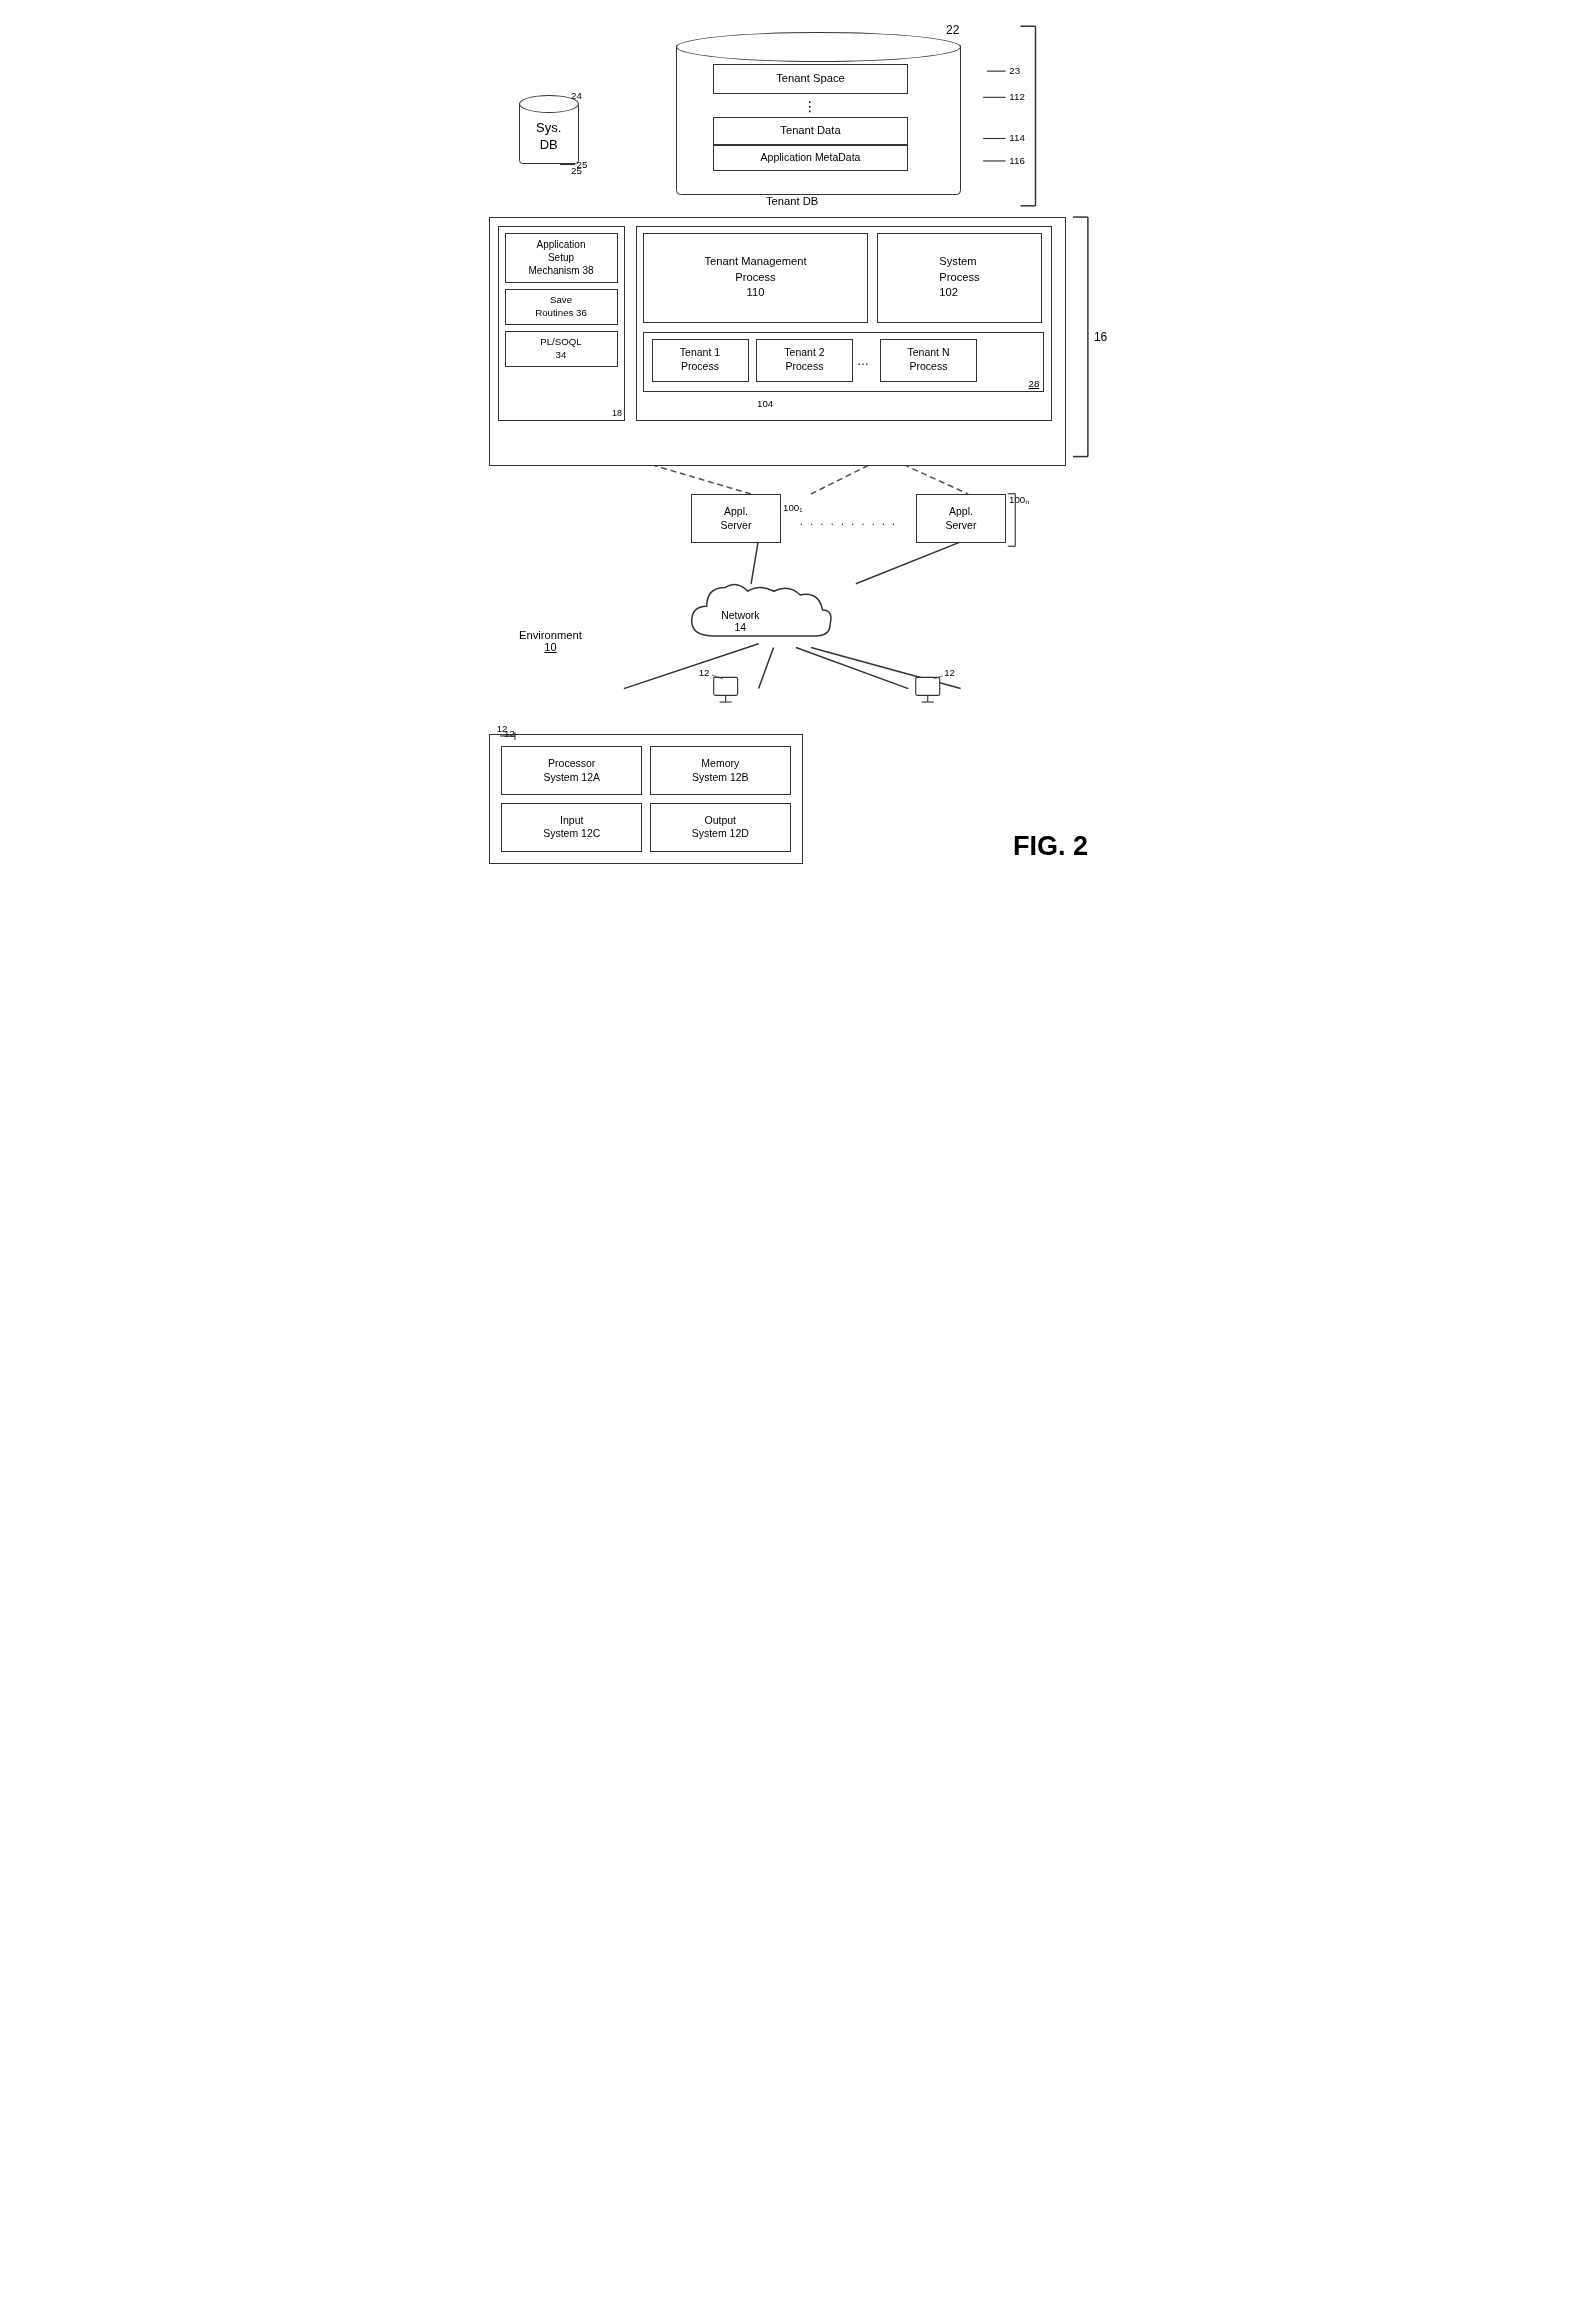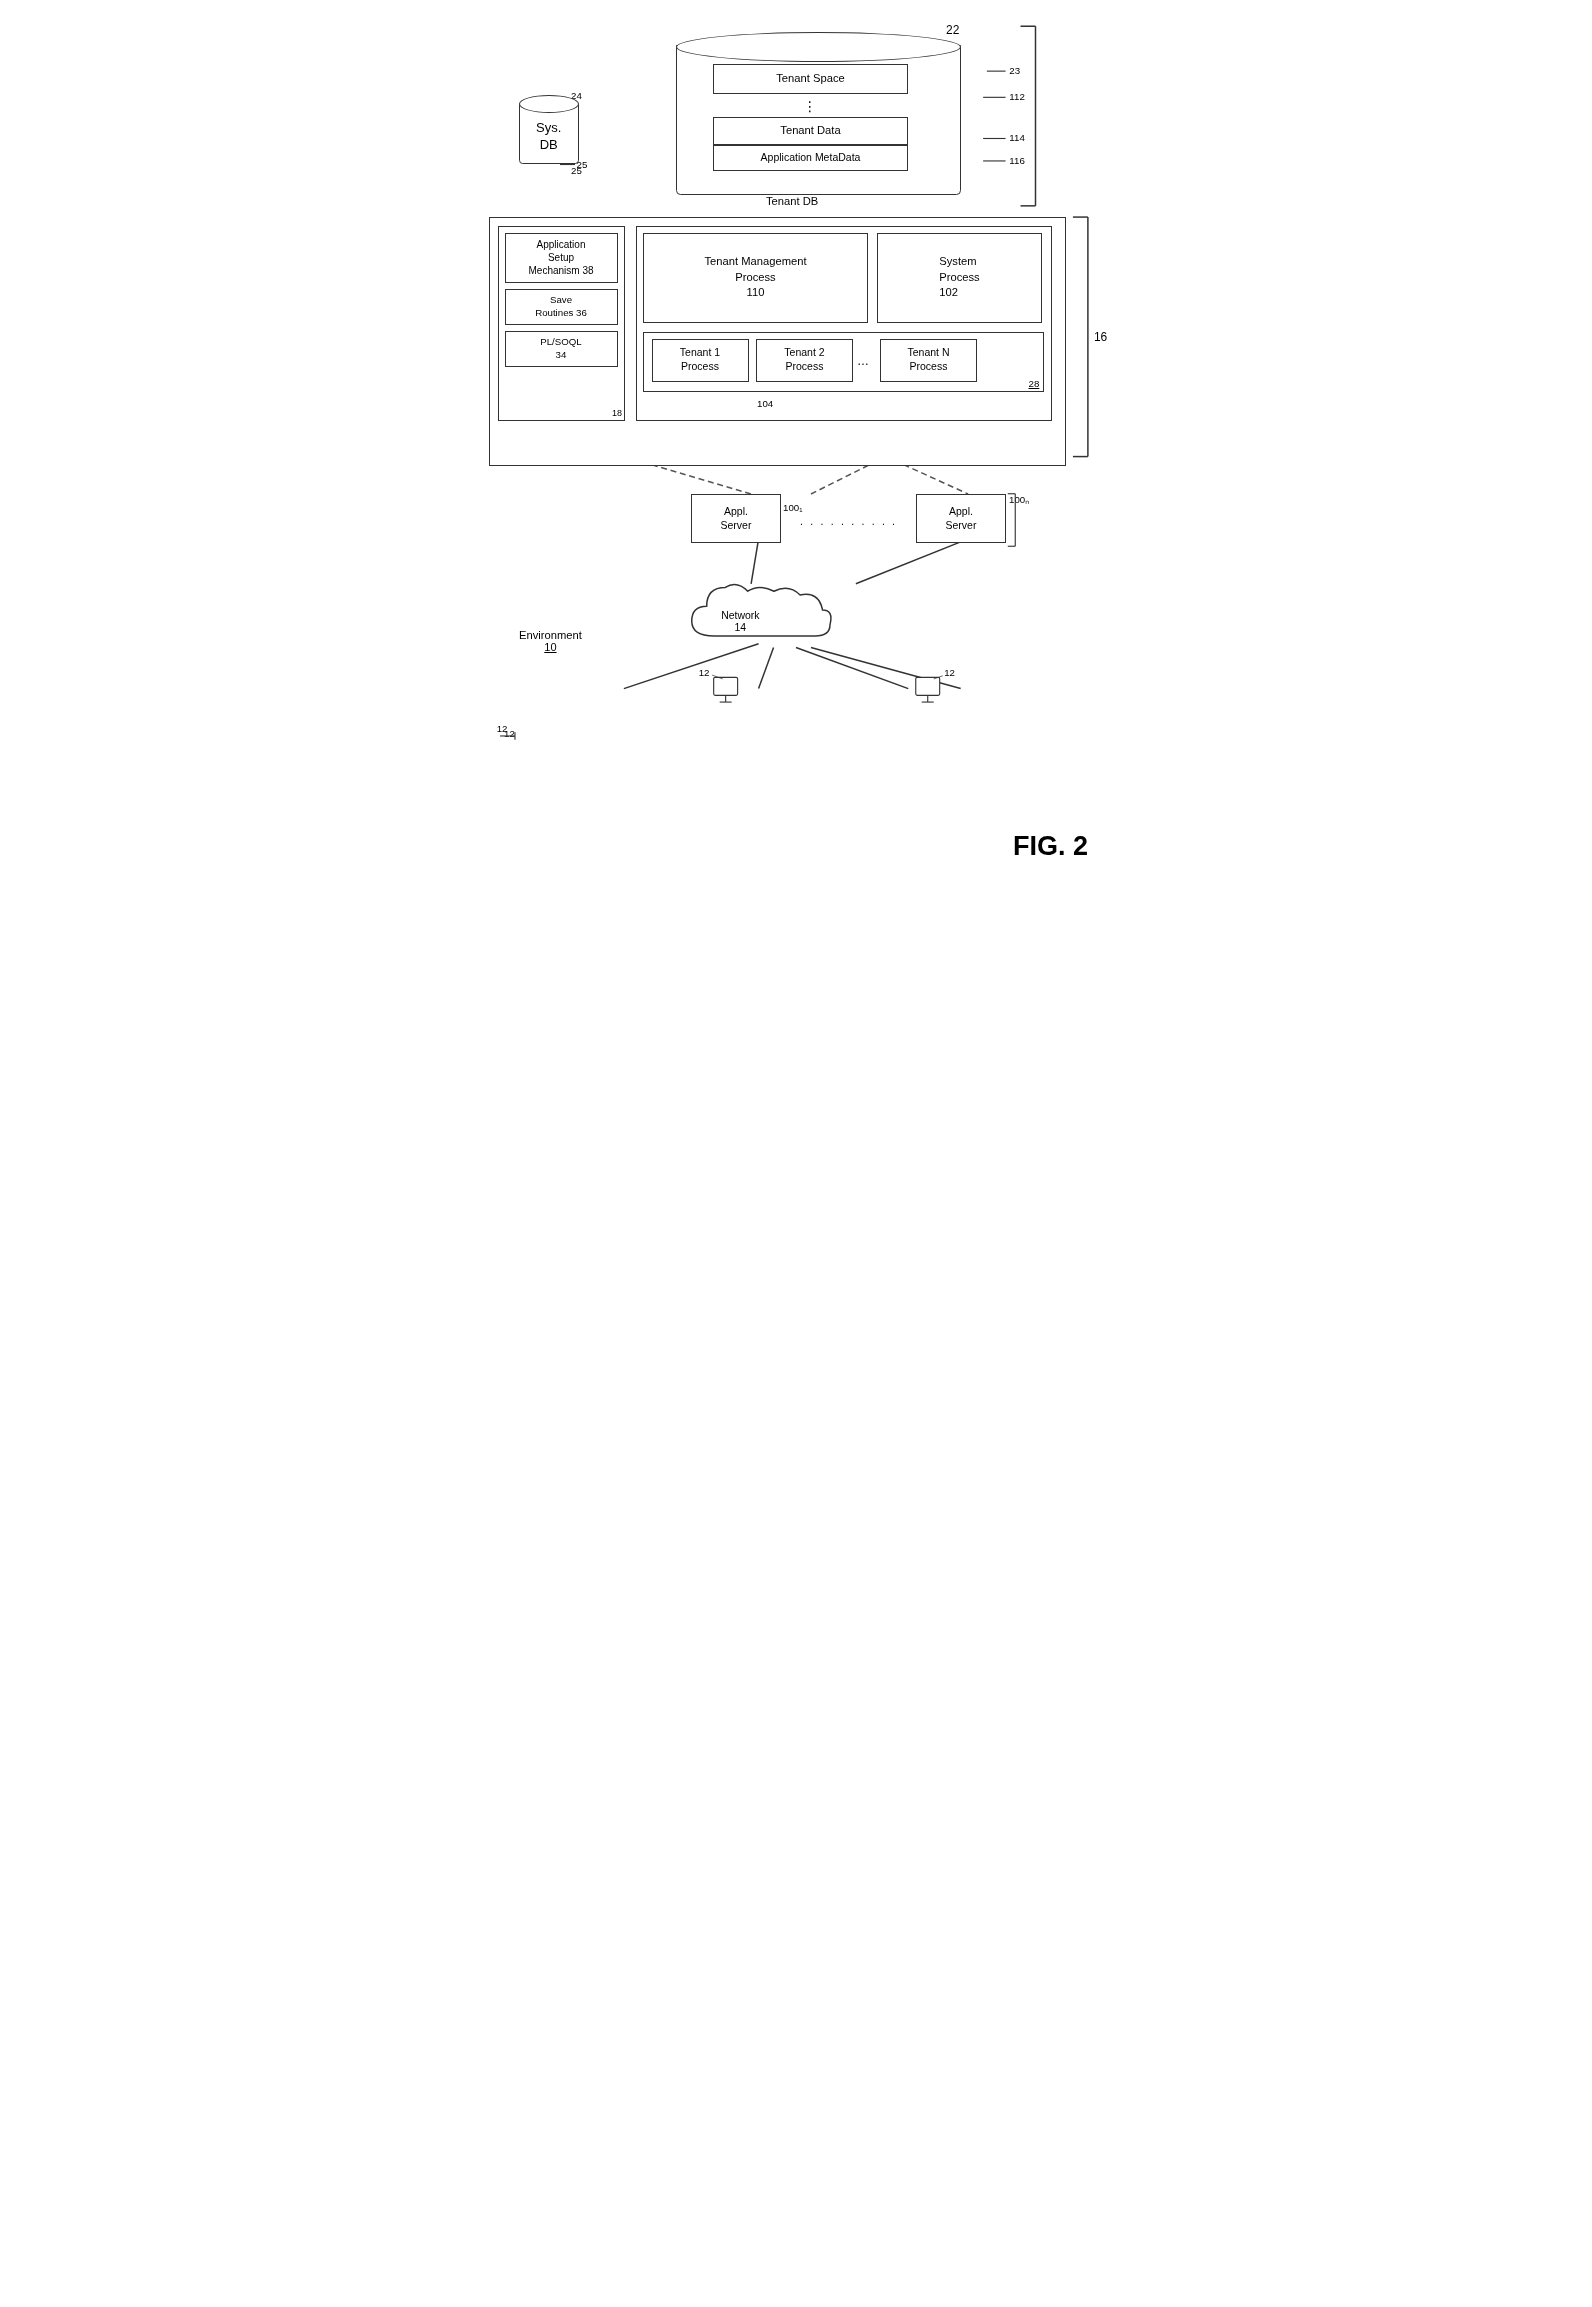--- a/index.html
+++ b/index.html
@@ -244,20 +244,44 @@
 
   <div style="position:absolute; top:565px; left:210px; width:150px; height:75px;">
     
     <svg width="150" height="71" xmlns="http://www.w3.org/2000/svg" viewBox="0 0 200 95">
       <path d="M 40,75 Q 10,75 10,55 Q 10,35 30,35 Q 30,10 55,10 Q 70,0 85,15 Q 100,5 120,15 Q 140,5 155,20 Q 180,15 185,40 Q 200,40 195,60 Q 195,75 175,75 Z" stroke="#333" stroke-width="2" fill="#fff"></path>
       <text x="75" y="52" font-size="14" font-family="Arial" text-anchor="middle">Network</text>
       <text x="75" y="68" font-size="14" font-family="Arial" text-anchor="middle">14</text>
     </svg>
   </div>
 
+  <div style="position:absolute; top:719px; left:15px; width:314px; border:1.5px solid #333; padding:7.5px; background:#fff;">
+    <div style="display:grid; grid-template-columns:1fr 1fr; gap:7.5px; padding:3.7px;">
+
+      <div style="border:1.5px solid #333; padding:6px; text-align:center; font-size:10.5px; line-height:1.3; height:49px; display:flex; align-items:center; justify-content:center;">
+        <span style="white-space:pre-line;">Processor
+System 12A</span>
+      </div>
+
+      <div style="border:1.5px solid #333; padding:6px; text-align:center; font-size:10.5px; line-height:1.3; height:49px; display:flex; align-items:center; justify-content:center;">
+        <span style="white-space:pre-line;">Memory
+System 12B</span>
+      </div>
+
+      <div style="border:1.5px solid #333; padding:6px; text-align:center; font-size:10.5px; line-height:1.3; height:49px; display:flex; align-items:center; justify-content:center;">
+        <span style="white-space:pre-line;">Input
+System 12C</span>
+      </div>
+
+      <div style="border:1.5px solid #333; padding:6px; text-align:center; font-size:10.5px; line-height:1.3; height:49px; display:flex; align-items:center; justify-content:center;">
+        <span style="white-space:pre-line;">Output
+System 12D</span>
+      </div>
+    </div>
+  </div>
 
   <span style="position:absolute; top:713px; left:30px; font-size:9.7px;">12</span>
 
   <svg style="position:absolute;top:715px;left:26px;width:22.5px;height:11.2px;" xmlns="http://www.w3.org/2000/svg" viewBox="0 0 30 15" width="22.5" height="11.2">
     <line x1="0" y1="8" x2="20" y2="8" stroke="#333" stroke-width="1.5"></line>
     <line x1="20" y1="3" x2="20" y2="13" stroke="#333" stroke-width="1.5"></line>
   </svg>
 
   <div style="position:absolute; top:816px; right:30px; font-size:27px; font-weight:bold;">FIG. 2</div>
 

